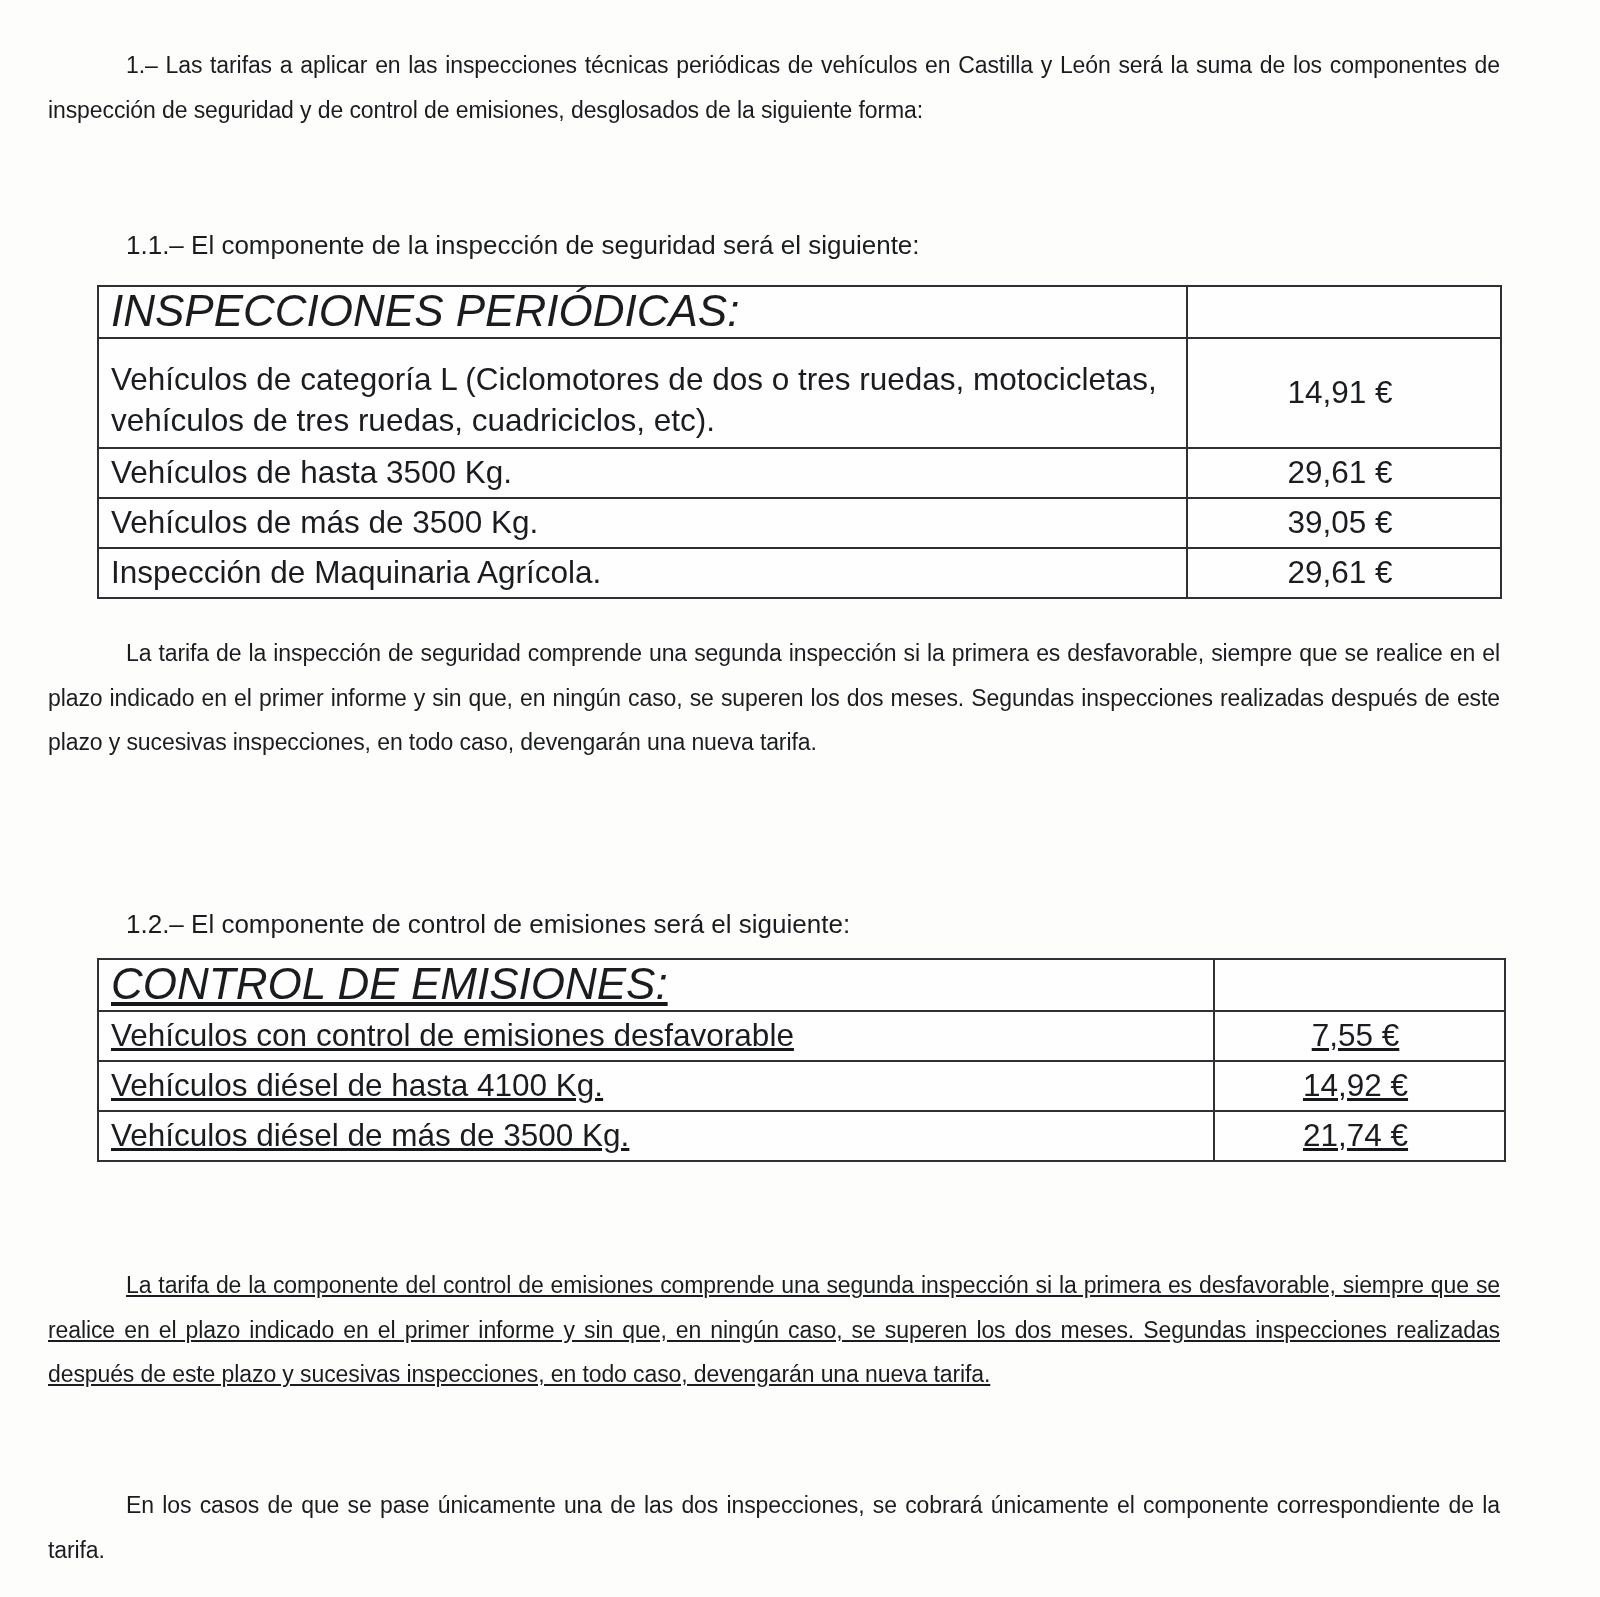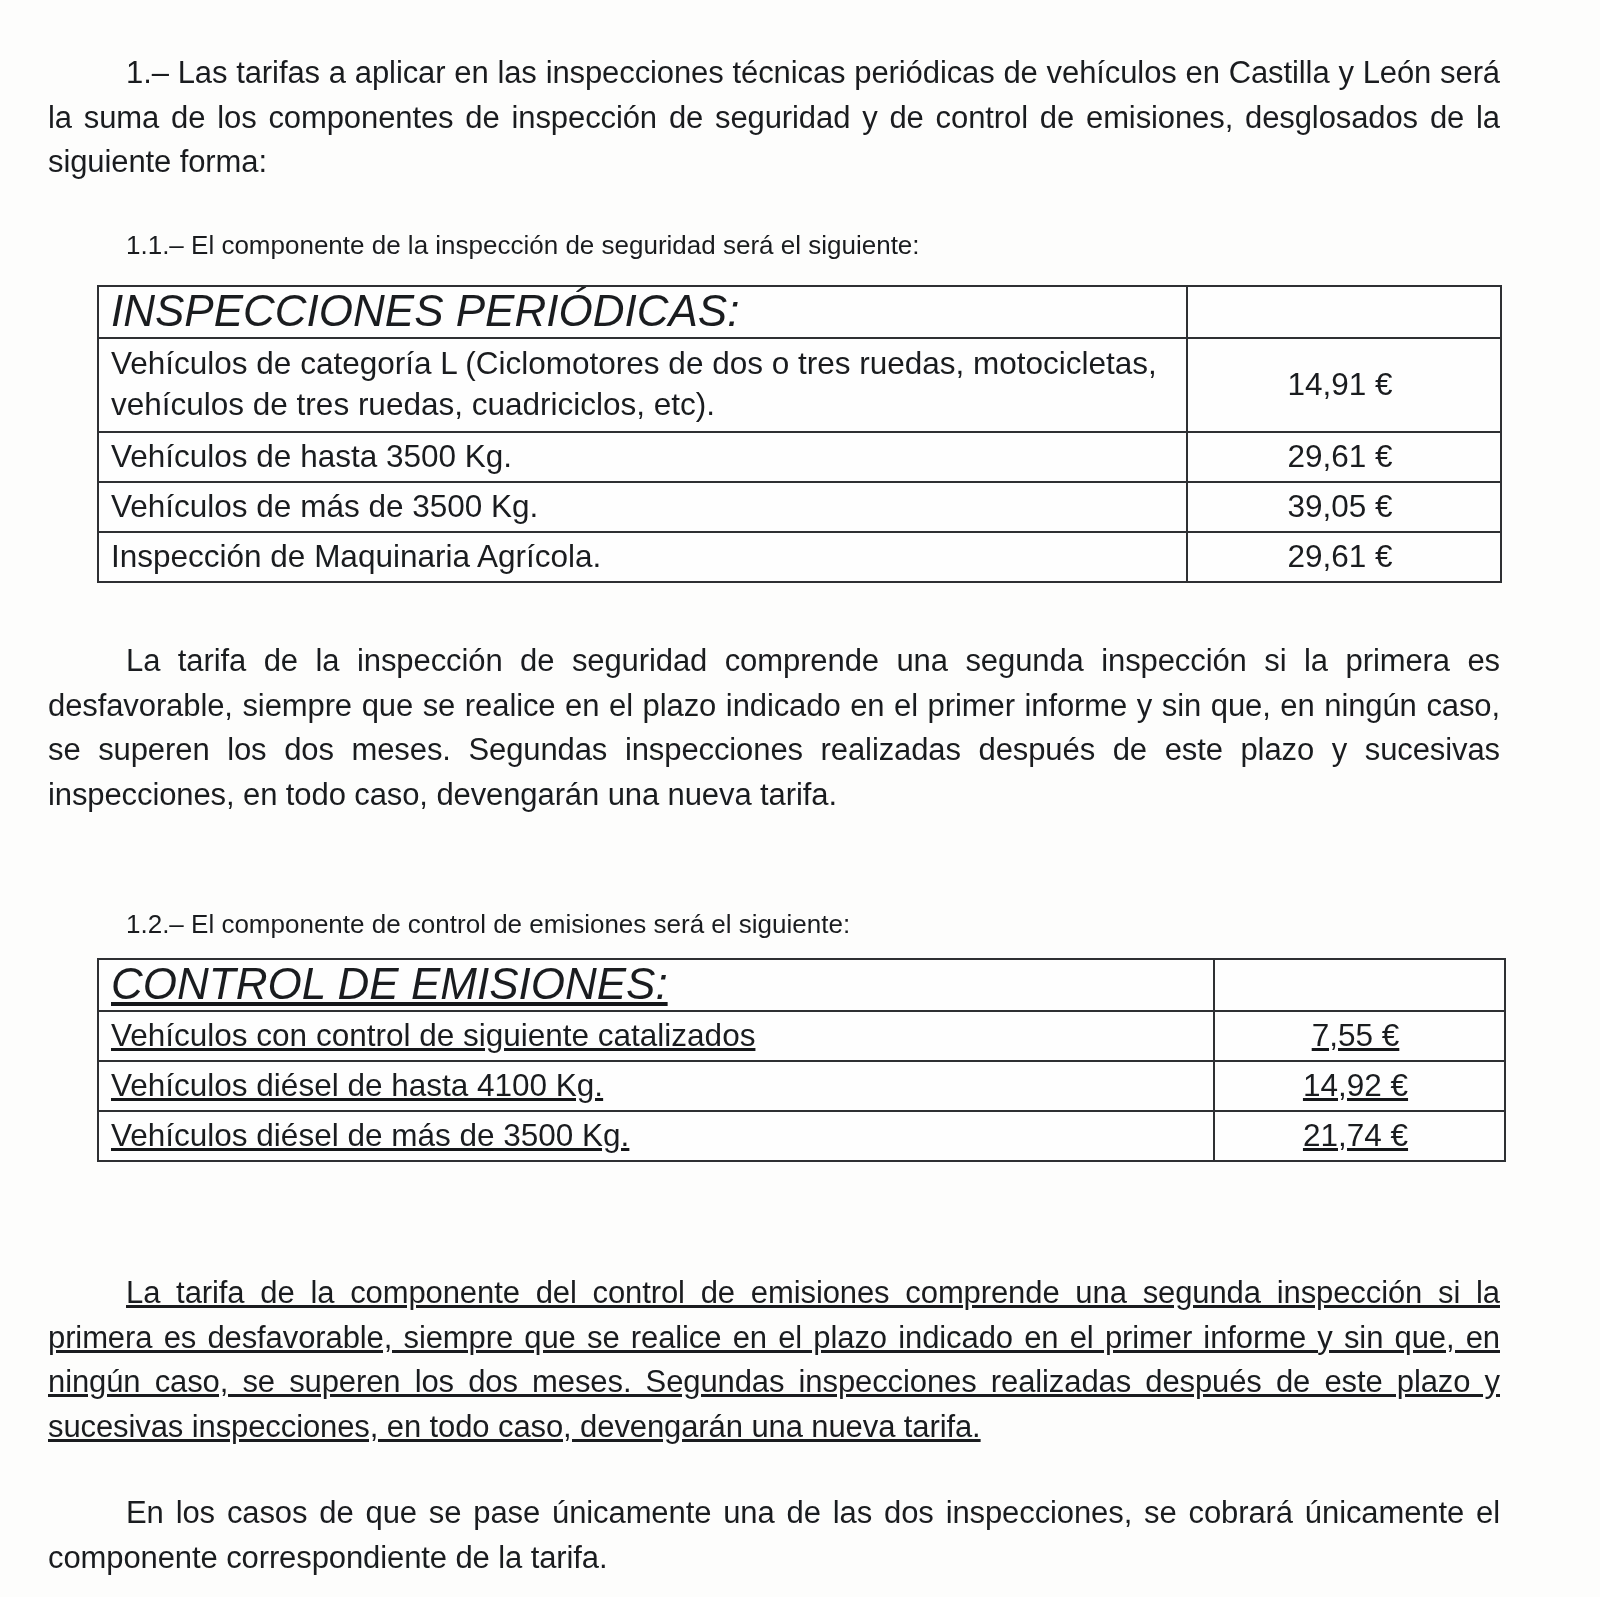--- a/index.html
+++ b/index.html
@@ -23,21 +23,21 @@
     box-sizing: border-box;
     padding: 0;
     background: #fdfdfc;
   }
 
   
   .para {
     position: absolute;
     left: 48px;
     width: 1452px;
-    font-size: 31px;
+    font-size: 23px;
     line-height: 44.5px;
     text-align: justify;
     text-justify: inter-word;
     letter-spacing: -0.1px;
     color: #1a1c1f;
     -webkit-font-smoothing: antialiased;
   }
   .para .ind {
     display: inline-block;
     width: 78px;
@@ -88,21 +88,21 @@
     padding-left: 0;
     padding-right: 8px;
     font-size: 31.5px;
     margin-top: 42px;
   }
   table.rate-table td.empty {
     padding: 0;
   }
   table.rate-table td.two-line {
     line-height: 41px;
-    padding-top: 4px;
+    padding-top: 20px;
     padding-bottom: 6px;
   }
 
   
   #table-periodicas-wrap {
     left: 97px;
     top: 285px;
     width: 1403px;
   }
   #table-periodicas col.label-col { width: 1089px; }
@@ -175,21 +175,21 @@
       <colgroup>
         <col class="label-col">
         <col class="value-col">
       </colgroup>
       <tbody>
         <tr>
           <td class="hdr">CONTROL DE EMISIONES:</td>
           <td class="empty"></td>
         </tr>
         <tr>
-          <td>Vehículos con control de siguiente catalizados</td>
+          <td>Vehículos con control de emisiones desfavorable</td>
           <td class="price">7,55 €</td>
         </tr>
         <tr>
           <td>Vehículos diésel de hasta 4100 Kg.</td>
           <td class="price">14,92 €</td>
         </tr>
         <tr>
           <td>Vehículos diésel de más de 3500 Kg.</td>
           <td class="price">21,74 €</td>
         </tr>

